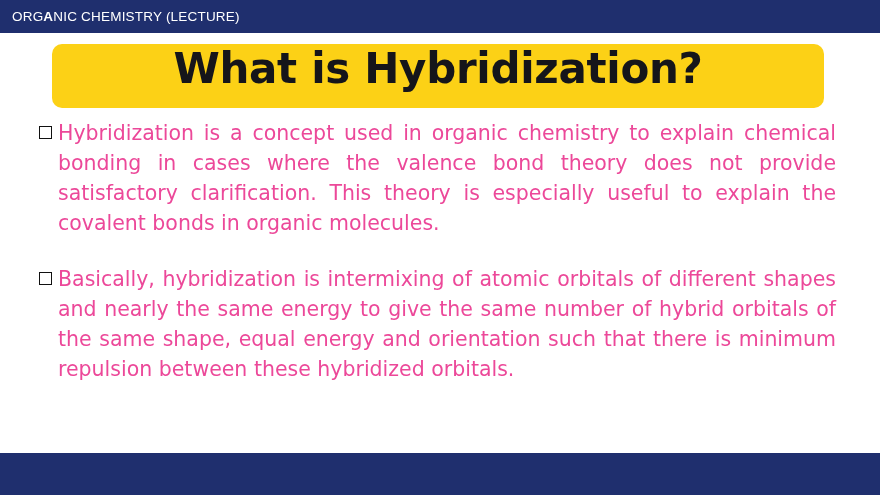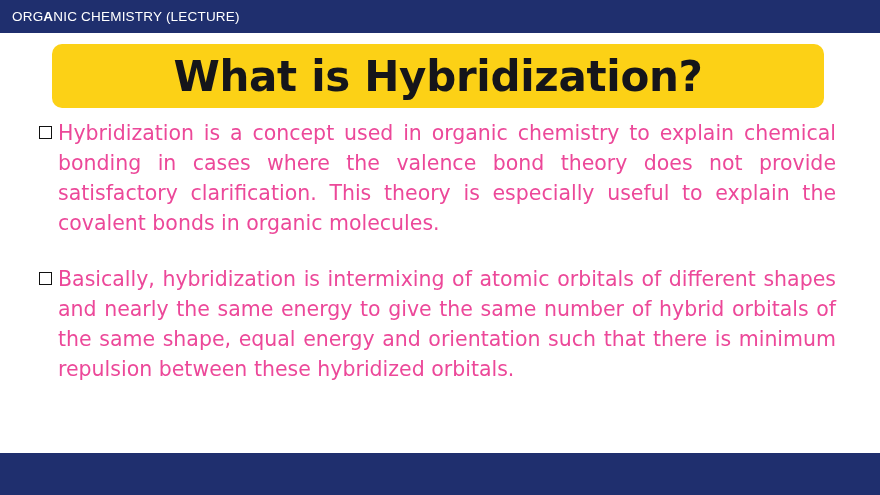--- a/index.html
+++ b/index.html
@@ -43,21 +43,21 @@
   }
   .title-box {
     position: absolute;
     left: 52px;
     top: 44px;
     width: 772px;
     height: 64px;
     background: #fcd116;
     border-radius: 10px;
     display: flex;
-    align-items: center;
+    align-items: flex-start;
     justify-content: center;
   }
   .title-text {
     font-size: 42px;
     font-weight: bold;
     color: #15151a;
     font-family: "DejaVu Sans", sans-serif;
     letter-spacing: -0.3px;
     white-space: nowrap;
   }

